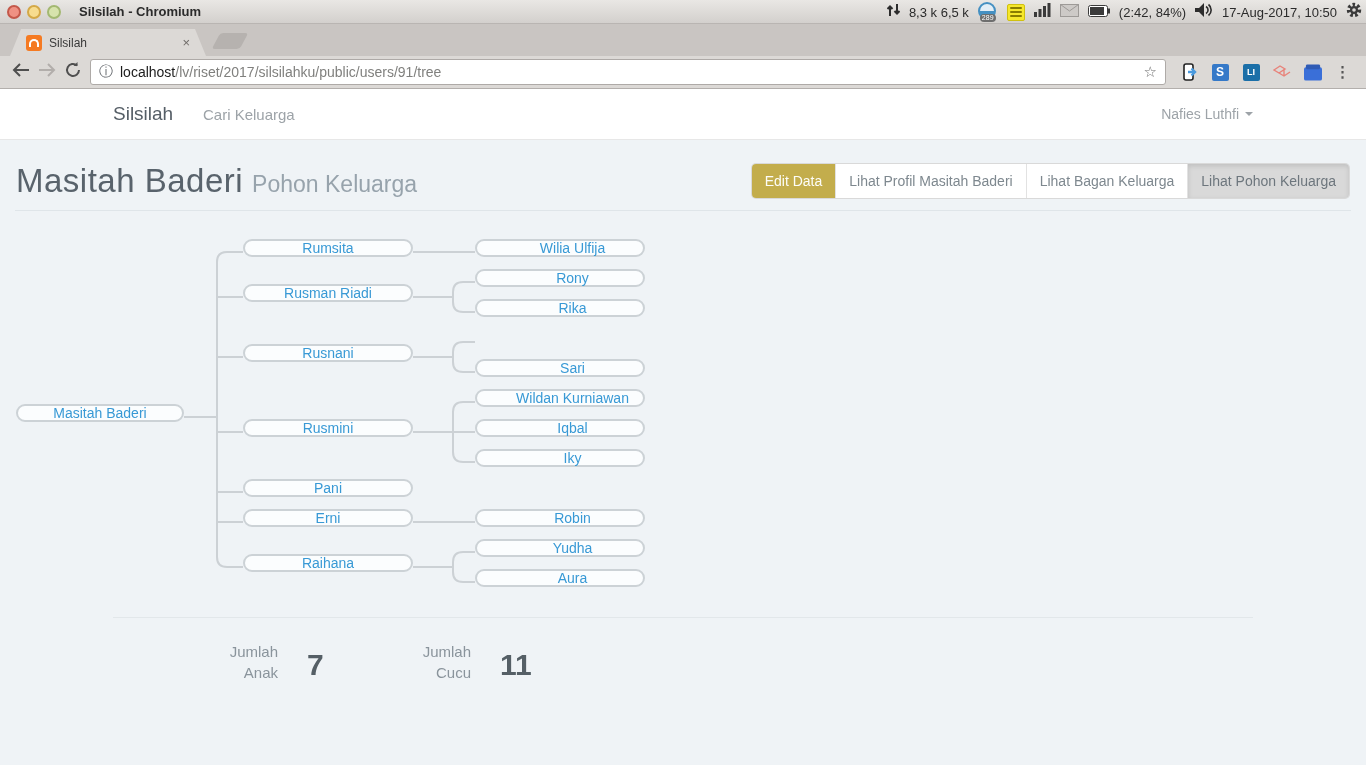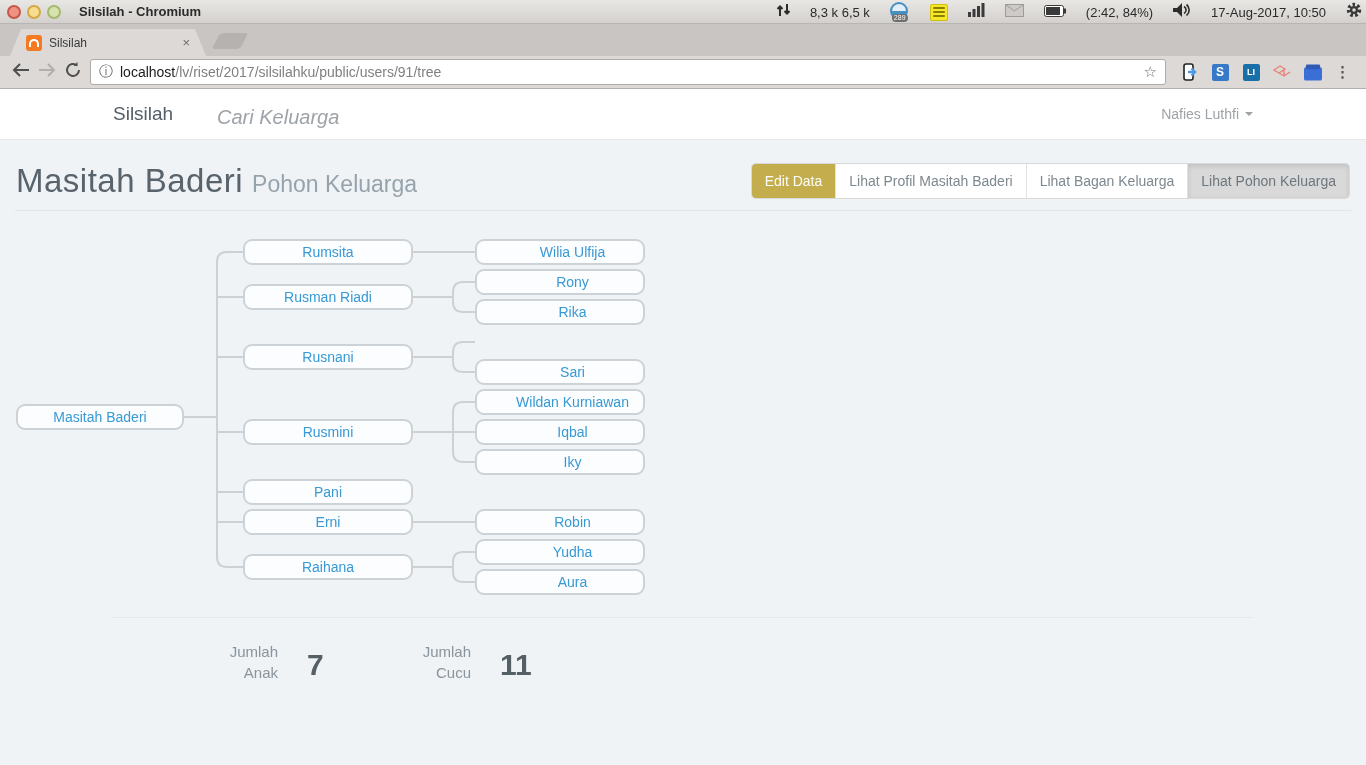--- a/index.html
+++ b/index.html
@@ -8,21 +8,21 @@
 
   
   .panel{position:absolute;top:0;left:0;width:1366px;height:24px;
          background:linear-gradient(#e9e7e4,#d3d0cd);border-bottom:1px solid #b9b5b2;
          display:flex;align-items:center;box-sizing:border-box;}
   .win-dot{width:14px;height:14px;border-radius:50%;box-sizing:border-box;margin-left:6px;}
   .dot-close{background:#ef9183;border:2px solid #c4584a;margin-left:7px;}
   .dot-min{background:#f7dc8e;border:2px solid #d4a846;}
   .dot-max{background:#d7e3ac;border:2px solid #a3b871;}
   .win-title{font-size:13px;font-weight:bold;color:#2b2b2b;margin-left:18px;}
-  .tray{position:absolute;right:4px;top:0;height:24px;display:flex;align-items:center;gap:20px;}
+  .tray{position:absolute;right:4px;top:0;height:24px;display:flex;align-items:center;gap:9px;}
   .tray-text{font-size:13px;color:#2b2b2b;white-space:nowrap;}
   .badge-icon{position:relative;width:20px;height:20px;}
   .badge-icon .circ{width:18px;height:18px;border-radius:50%;background:#4590c2;position:absolute;top:0;left:0;overflow:hidden;}
   .badge-icon .circ:after{content:"";position:absolute;left:2px;top:2px;width:14px;height:7px;border-radius:7px 7px 0 0;background:rgba(255,255,255,.85);}
   .badge-icon .cnt{position:absolute;bottom:0;left:2px;background:#6e6e6e;color:#fff;font-size:7px;
                    padding:0 2px;border-radius:4px;line-height:8px;}
   .notes-icon{width:18px;height:17px;background:#f6e72b;border:1px solid #cfc010;border-radius:2px;
               display:flex;flex-direction:column;justify-content:center;gap:2px;padding:2px 2px;box-sizing:border-box;}
   .notes-icon i{display:block;height:2px;background:#8a7d00;border-radius:1px;}
 
@@ -58,21 +58,21 @@
   .ext-row{display:flex;align-items:center;gap:13px;margin:0 12px 0 14px;}
   .ext{width:18px;height:18px;display:flex;align-items:center;justify-content:center;}
   .ext-sq{width:17px;height:17px;border-radius:2px;color:#fff;font-weight:bold;
           display:flex;align-items:center;justify-content:center;}
   .menu-dots{font-size:15px;color:#555;letter-spacing:0;margin-right:4px;font-weight:bold;}
 
   
   .navbar{position:absolute;top:89px;left:0;width:1366px;height:51px;background:#ffffff;
           border-bottom:1px solid #e7e7e7;box-sizing:border-box;}
   .brand{position:absolute;left:113px;top:14px;font-size:19px;color:#555e66;}
-  .nav-link{position:absolute;left:217px;top:17px;font-size:20px;color:#9da3a8;font-style:italic;}
+  .nav-link{position:absolute;left:203px;top:17px;font-size:15px;color:#9da3a8;}
   .user-menu{position:absolute;right:113px;top:17px;font-size:14px;color:#9da3a8;display:flex;align-items:center;gap:6px;}
   .caret{width:0;height:0;border-left:4px solid transparent;border-right:4px solid transparent;border-top:4px solid #9da3a8;}
 
   
   .page-head{position:absolute;left:16px;top:162px;white-space:nowrap;}
   .page-title{font-size:33px;color:#59636c;letter-spacing:.5px;}
   .page-sub{font-size:23px;color:#97a3ac;margin-left:9px;}
   .head-hr{position:absolute;left:15px;right:15px;top:210px;border-top:1px solid #dfe5e9;}
 
   
@@ -80,21 +80,21 @@
              overflow:hidden;box-shadow:0 0 0 1px #d9d9d9;}
   .btn{font-size:14px;color:#7e888f;background:#fff;display:flex;align-items:center;
        padding:0 13px;border-left:1px solid #e2e2e2;white-space:nowrap;}
   .btn:first-child{border-left:none;}
   .btn-gold{background:#c3ad4c;color:#fdfdf8;}
   .btn-active{background:#d9d9d9;color:#6d767d;box-shadow:inset 0 2px 5px rgba(0,0,0,.12);}
 
   
   .tree-canvas{position:absolute;left:0;top:230px;width:700px;height:385px;}
   .tree-svg{position:absolute;left:0;top:0;}
-  .node{position:absolute;height:26px;box-sizing:border-box;border:2px solid #ccd2d6;border-radius:9px;
+  .node{position:absolute;height:18px;box-sizing:border-box;border:2px solid #ccd2d6;border-radius:9px;
         background:#fbfdfe;color:#3899d5;font-size:14px;display:flex;align-items:center;justify-content:center;}
   .n-root{left:16px;width:168px;}
   .n-child{left:243px;width:170px;}
   .n-gchild{left:475px;width:170px;padding-left:25px;}
 
   
   .foot-hr{position:absolute;left:113px;top:617px;width:1140px;border-top:1px solid #e2e7ea;}
   .stat-label{position:absolute;width:100px;text-align:right;font-size:15px;color:#8a949c;line-height:21px;}
   .stat-value{position:absolute;font-size:30px;font-weight:bold;color:#555f66;}
   #lbl-anak{left:178px;top:641px;}

